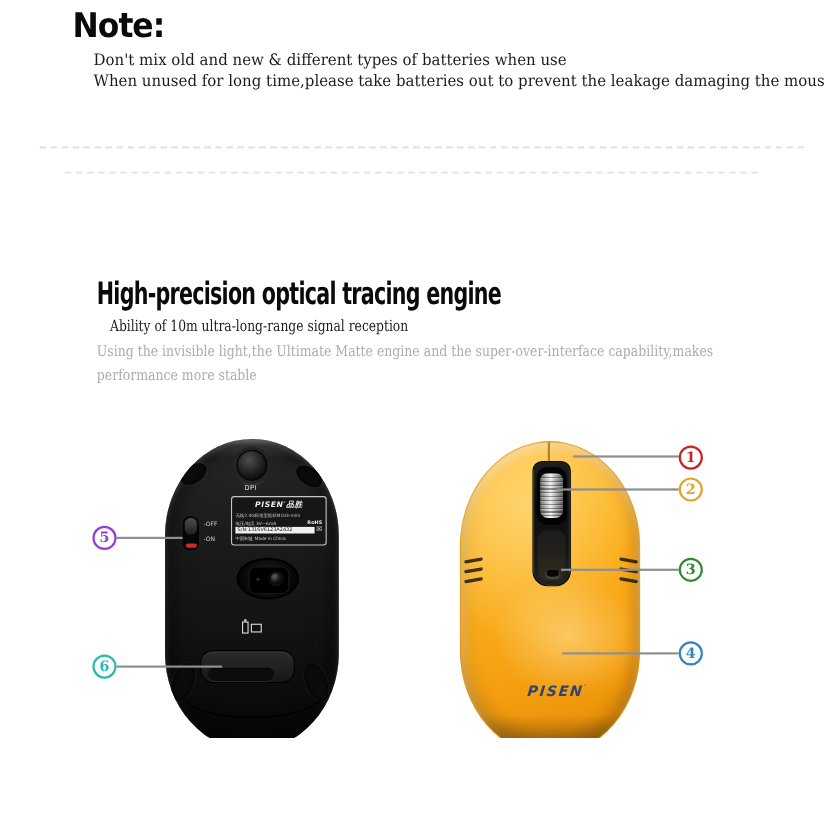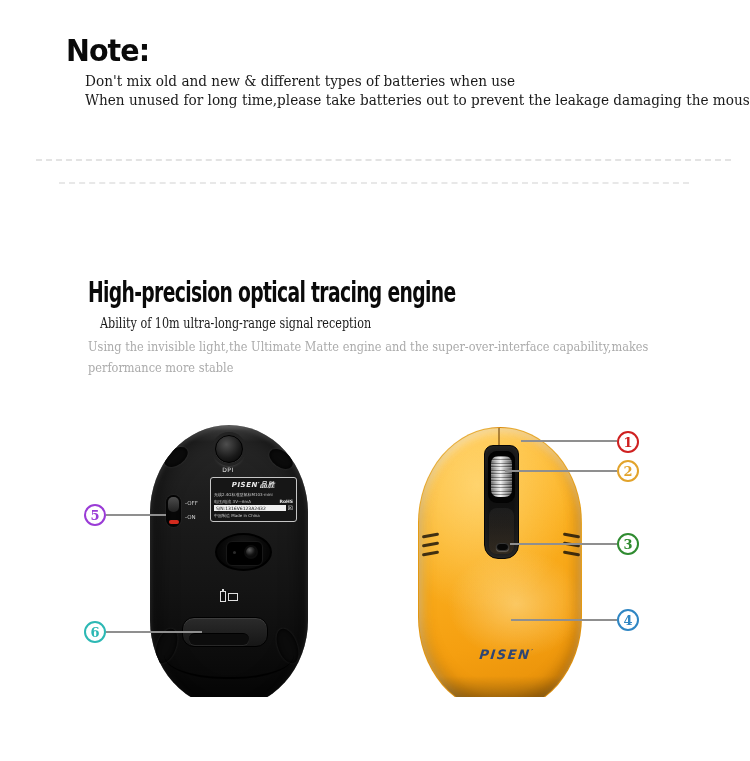--- a/index.html
+++ b/index.html
@@ -1,17 +1,17 @@
 <!DOCTYPE html>
 <html><head>
 <meta charset="utf-8">
 <style>
   html,body{margin:0;padding:0;background:#fff;}
   .page{position:relative;width:750px;height:671px;background:#fff;overflow:hidden;
-        font-family:"DejaVu Serif",serif;margin-top:26px;}
+        font-family:"DejaVu Serif",serif;}
 
   
   .note-title{position:absolute;left:66px;top:6px;font-family:"DejaVu Sans",sans-serif;
     font-weight:bold;font-size:31px;color:#0a0a0a;letter-spacing:-1px;
     transform:scaleX(.92);transform-origin:0 0;white-space:nowrap;}
   .note-lines{position:absolute;left:85px;top:46px;font-size:14.5px;color:#1a1a1a;
     line-height:18.5px;transform:scaleX(.94);transform-origin:0 0;white-space:nowrap;}
   .dash{position:absolute;height:0;border-top:2px dashed #e3e3e3;}
   .dash1{left:36px;top:133px;width:695px;}
   .dash2{left:59px;top:156px;width:630px;border-top-color:#e8e8e8;}

